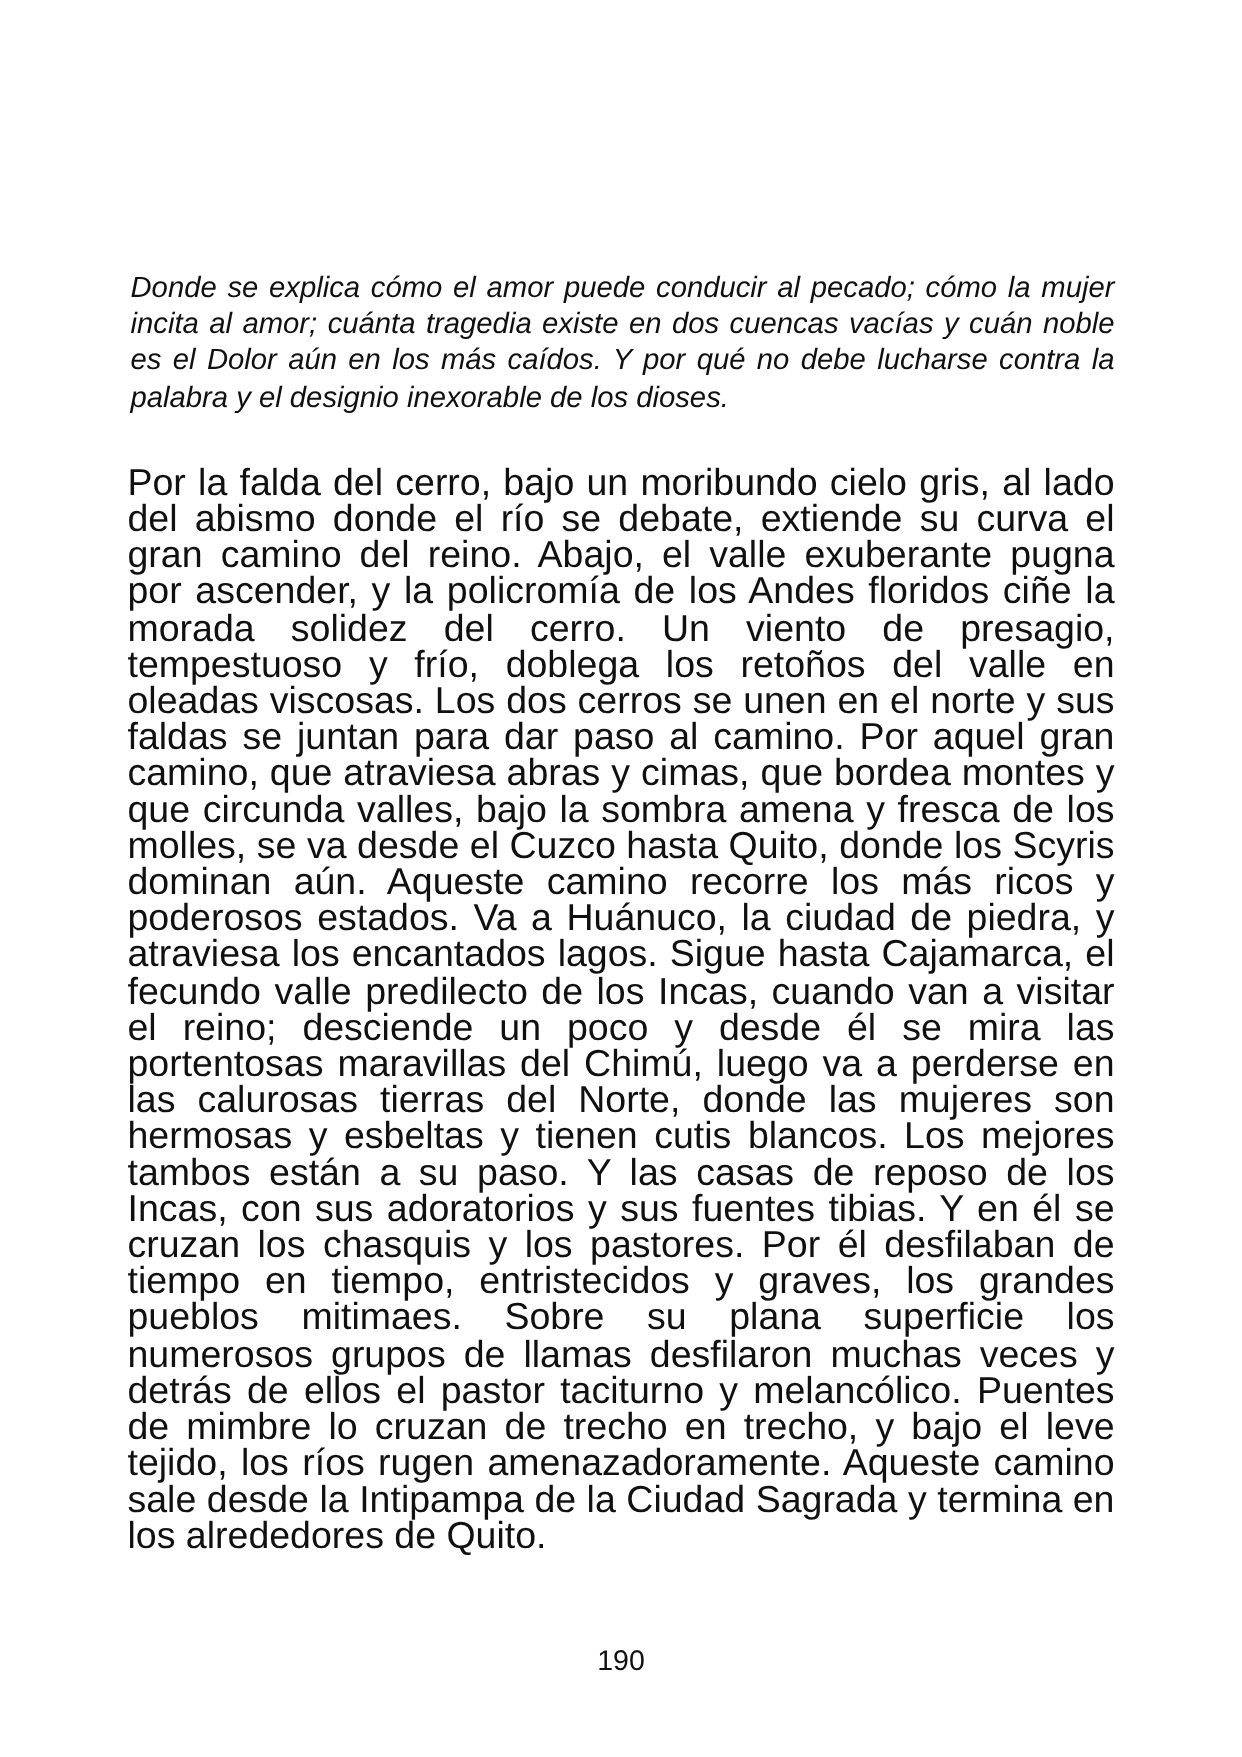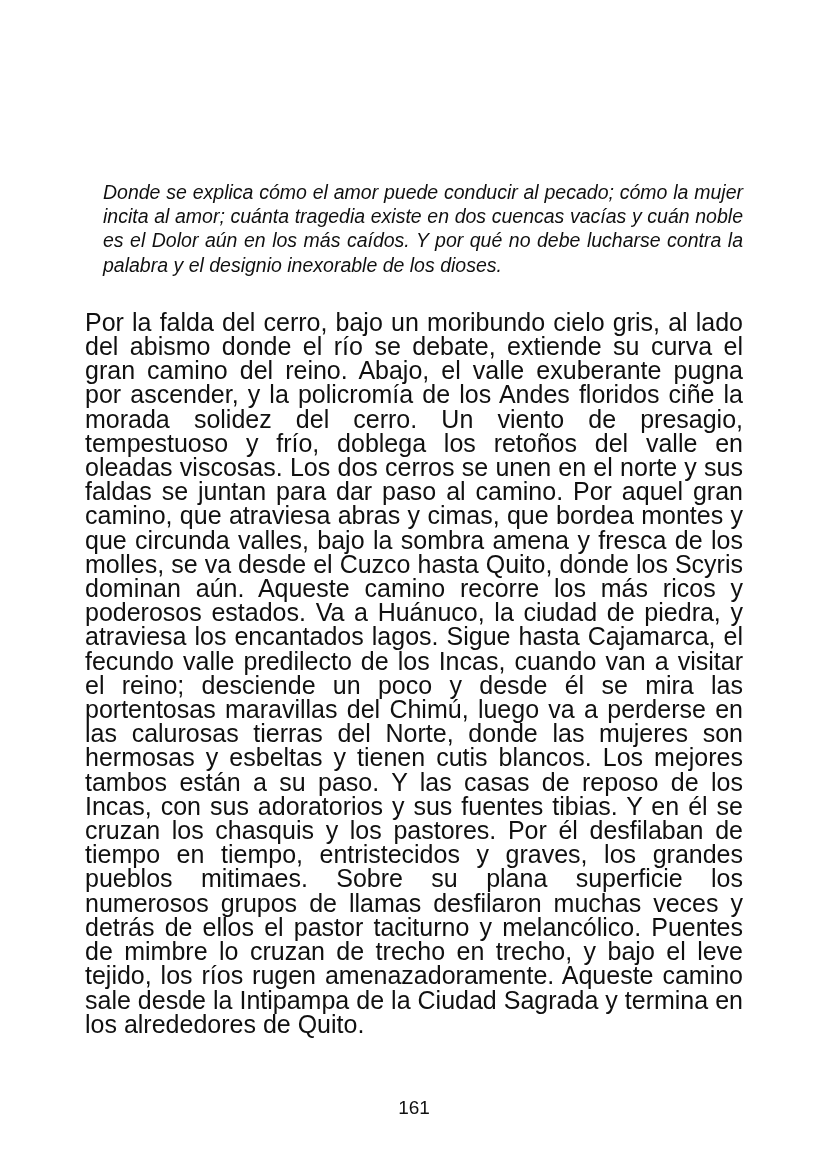--- a/index.html
+++ b/index.html
@@ -36,21 +36,21 @@
     margin: 0 0 38px 0;
     color: #000000;
   }
 
   .epigraph {
     font-size: 19.5px;
     font-style: italic;
     line-height: 24.2px;
     text-align: justify;
     text-justify: inter-word;
-    margin: 0 0 33px 18px;
+    margin: 0 0 33px 2px;
     color: #101010;
   }
 
   .body-par {
     font-size: 25px;
     line-height: 24.2px;
     text-align: justify;
     text-justify: inter-word;
     margin: 0 0 24px 0;
     color: #101010;
@@ -85,15 +85,15 @@
   <div class="content">
 
 
     <p class="epigraph">Donde se explica cómo el amor puede conducir al pecado; cómo la mujer incita al amor; cuánta tragedia existe en dos cuencas vacías y cuán noble es el Dolor aún en los más caídos. Y por qué no debe lucharse contra la palabra y el designio inexorable de los dioses.</p>
 
     <p class="body-par">Por la falda del cerro, bajo un moribundo cielo gris, al lado del abismo donde el río se debate, extiende su curva el gran camino del reino. Abajo, el valle exuberante pugna por ascender, y la policromía de los Andes floridos ciñe la morada solidez del cerro. Un viento de presagio, tempestuoso y frío, doblega los retoños del valle en oleadas viscosas. Los dos cerros se unen en el norte y sus faldas se juntan para dar paso al camino. Por aquel gran camino, que atraviesa abras y cimas, que bordea montes y que circunda valles, bajo la sombra amena y fresca de los molles, se va desde el Cuzco hasta Quito, donde los Scyris dominan aún. Aqueste camino recorre los más ricos y poderosos estados. Va a Huánuco, la ciudad de piedra, y atraviesa los encantados lagos. Sigue hasta Cajamarca, el fecundo valle predilecto de los Incas, cuando van a visitar el reino; desciende un poco y desde él se mira las portentosas maravillas del Chimú, luego va a perderse en las calurosas tierras del Norte, donde las mujeres son hermosas y esbeltas y tienen cutis blancos. Los mejores tambos están a su paso. Y las casas de reposo de los Incas, con sus adoratorios y sus fuentes tibias. Y en él se cruzan los chasquis y los pastores. Por él desfilaban de tiempo en tiempo, entristecidos y graves, los grandes pueblos mitimaes. Sobre su plana superficie los numerosos grupos de llamas desfilaron muchas veces y detrás de ellos el pastor taciturno y melancólico. Puentes de mimbre lo cruzan de trecho en trecho, y bajo el leve tejido, los ríos rugen amenazadoramente. Aqueste camino sale desde la Intipampa de la Ciudad Sagrada y termina en los alrededores de Quito.</p>
 
 
   </div>
 
-  <div class="folio">161</div>
+  <div class="folio">190</div>
 
 </div>
 
 </body></html>

